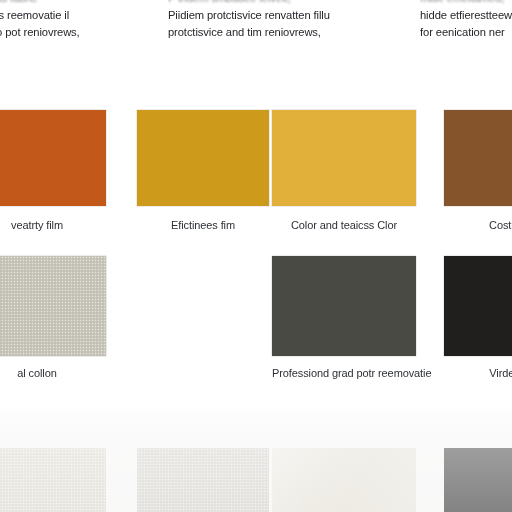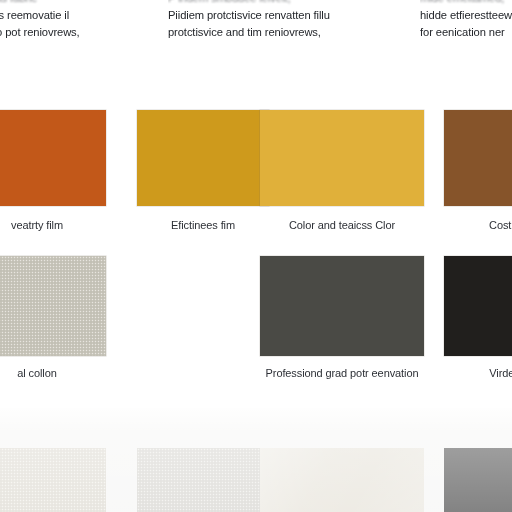--- a/index.html
+++ b/index.html
@@ -70,21 +70,21 @@
 
   .cell {
     position: absolute;
     top: 0;
     height: 100%;
   }
 
   
   .col-1 { left: -32px; width: 138px; }
   .col-2 { left: 94px; width: 132px; margin-left: 43px; }
-  .col-3 { left: 260px; width: 144px; padding-left: 20px; }
+  .col-3 { left: 272px; width: 144px; }
   .col-4 { left: 444px; width: 138px; }
 
   .swatch {
     position: absolute;
     left: 0;
     top: 14px;
     width: 100%;
     height: 96px;
     background: #cccccc;
     box-shadow: 0 0 0 0.5px rgba(120, 110, 95, 0.28);
@@ -215,21 +215,21 @@
   <div class="grid-row row-2">
 
     <div class="cell col-1">
       <div class="swatch textured" style="background: rgb(201, 198, 187);"></div>
       <div class="caption">al collon</div>
     </div>
 
 
     <div class="cell col-3">
       <div class="swatch" style="background: rgb(74, 74, 69);"></div>
-      <div class="caption">Professiond grad potr eenvation</div>
+      <div class="caption">Professiond grad potr reemovatie</div>
     </div>
 
     <div class="cell col-4">
       <div class="swatch" style="background: rgb(33, 31, 29);"></div>
       <div class="caption">Virdemt ʮ</div>
     </div>
 
   </div>
 
   <div class="gap-white"></div>

